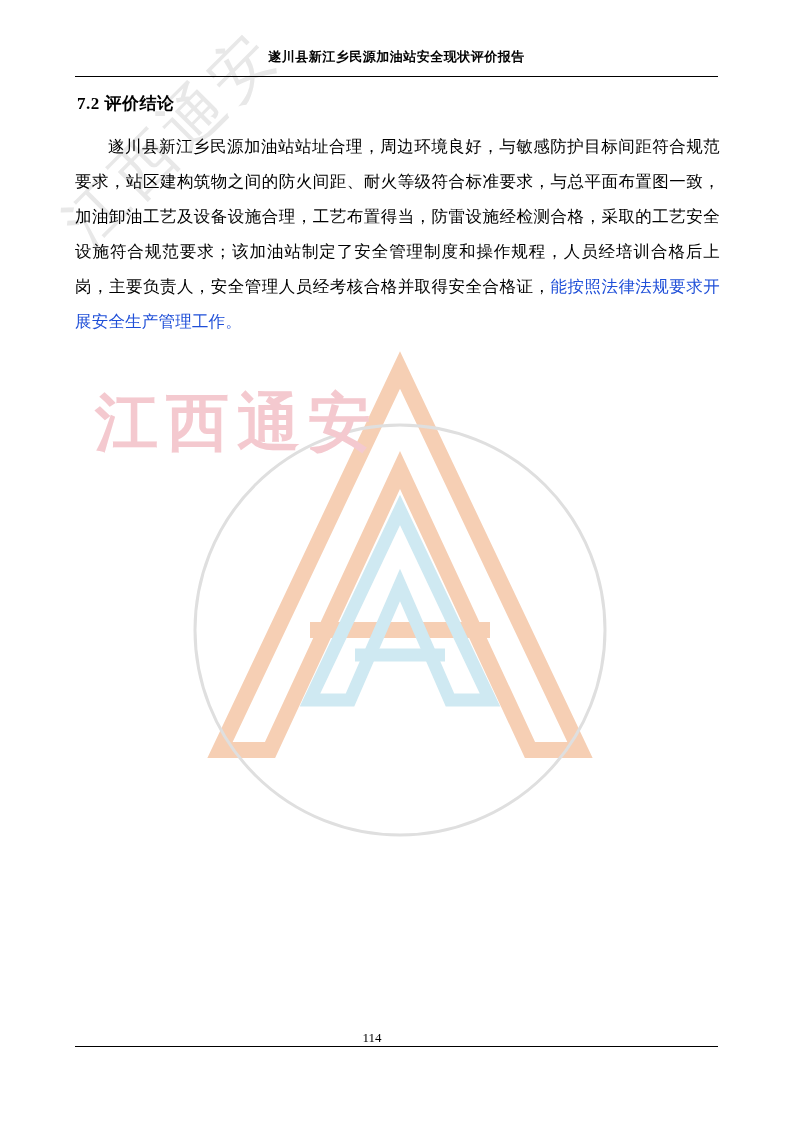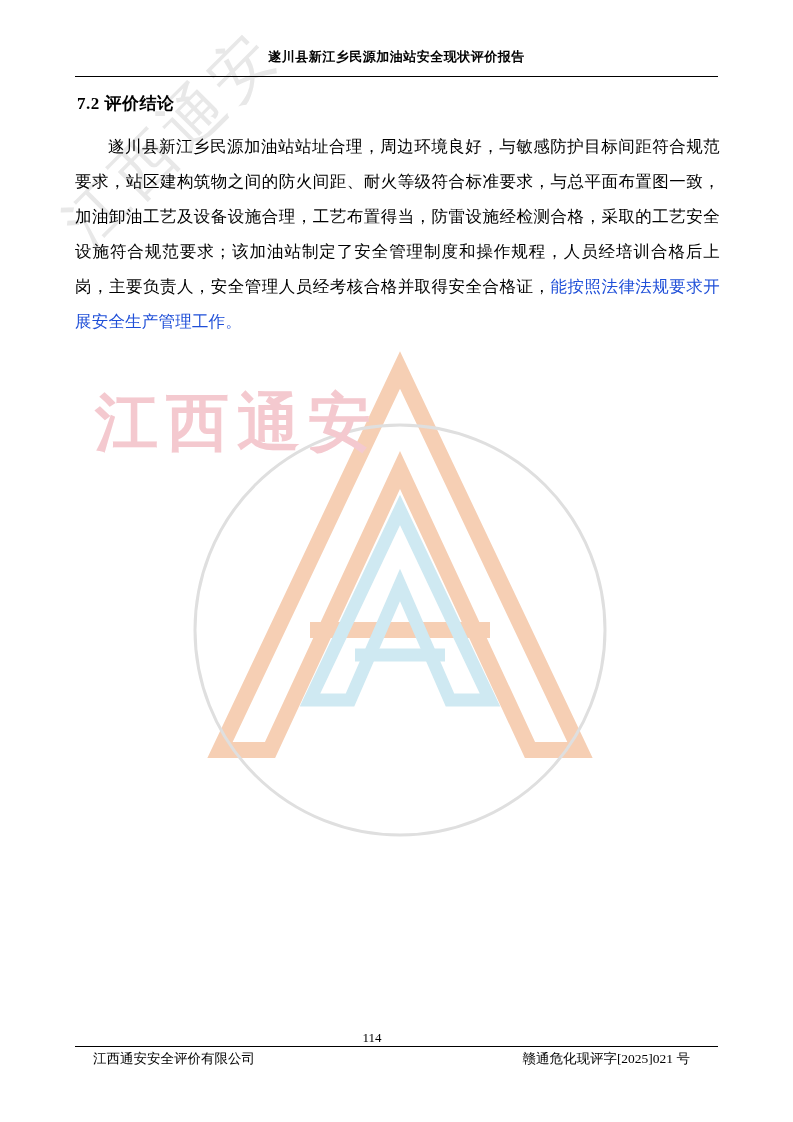--- a/index.html
+++ b/index.html
@@ -175,18 +175,14 @@
 
   <div class="content">
     <h2 class="section-title">7.2 评价结论</h2>
 
     <p class="para"><span>遂川县新江乡民源加油站站址合理，周边环境良好，与敏感防护目标间距符合规范要求，站区建构筑物之间的防火间距、耐火等级符合标准要求，与总平面布置图一致，加油卸油工艺及设备设施合理，工艺布置得当，防雷设施经检测合格，采取的工艺安全设施符合规范要求；该加油站制定了安全管理制度和操作规程，人员经培训合格后上岗，主要负责人，安全管理人员经考核合格并取得安全合格证，</span><span class="hl-blue">能按照法律法规要求开展安全生产管理工作。</span></p>
 
   </div>
 
   <div class="page-number">114</div>
   <div class="footer-rule"></div>
-  <div class="footer">
-    <span class="footer-left">江西通安安全评价有限公司</span>
-    <span class="footer-right">赣通危化现评字[2025]021 号</span>
-  </div>
 
 </div>
 
 </body></html>

